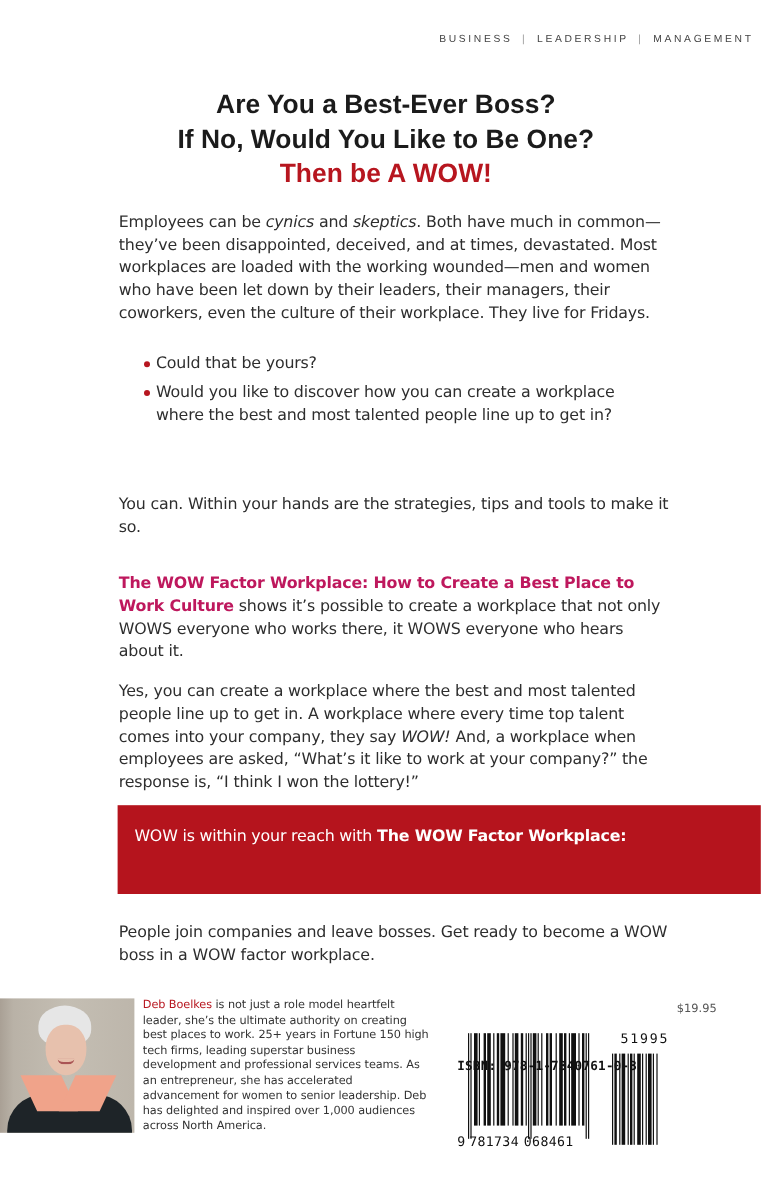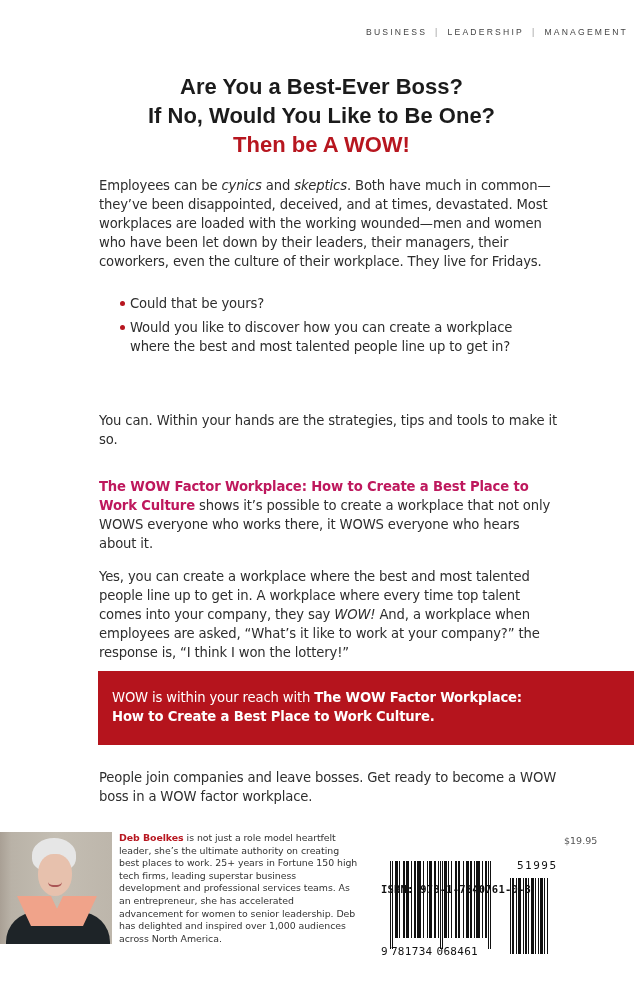--- a/index.html
+++ b/index.html
@@ -64,21 +64,21 @@
   .author-photo .collar-r { position: absolute; left: 56px; top: 64px; width: 34px; height: 30px;
     background: #f0a38a; transform: skewX(-25deg); }
   .author-photo .jacket { position: absolute; left: 6px; top: 80px; width: 104px; height: 40px;
     background: #1e2428; border-radius: 30px 30px 0 0; }
 
   .author-bio {
     position: absolute; left: 119px; top: 832px; width: 240px;
     font-size: 9.4px; line-height: 12.6px; color: #333; letter-spacing: -0.05px;
     font-family: "DejaVu Sans", sans-serif;
   }
-  .author-bio strong { color: #b7161f; font-weight: bold; }
+  .author-bio strong { color: #b7161f; font-weight: normal; }
 
   .price { position: absolute; top: 835px; left: 540px; font-size: 9.5px; color: #555; margin-left: 24px; }
 
   .barcode-wrap { position: absolute; left: 381px; top: 847px; width: 165px; height: 115px; }
   .isbn-text { position: absolute; left: 0; top: 0; font-family: "DejaVu Sans Mono", monospace;
     font-weight: bold; font-size: 10.5px; letter-spacing: 0.2px; color: #111; white-space: nowrap; margin-top: 36px; }
   .addon-digits { position: absolute; left: 136px; top: 12px; font-family: "DejaVu Sans Mono", monospace;
     font-size: 11px; letter-spacing: 1.5px; color: #111; }
   .bars-main { position: absolute; left: 9px; top: 14px; height: 88px; display: flex; align-items: flex-start; }
   .bars-addon { position: absolute; left: 129px; top: 31px; height: 76px; display: flex; }
@@ -111,21 +111,20 @@
 </ul>
 
 <p class="body-text p2">You can. Within your hands are the strategies, tips and tools to make it so.</p>
 
 <p class="body-text p3"><strong class="red">The WOW Factor Workplace: How to Create a Best Place to Work Culture</strong><span> shows it’s possible to create a workplace that not only WOWS everyone who works there, it WOWS everyone who hears about it.</span></p>
 
 <p class="body-text p4"><span>Yes, you can create a workplace where the best and most talented people line up to get in. A workplace where every time top talent comes into your company, they say </span><em>WOW!</em><span> And, a workplace when employees are asked, “What’s it like to work at your company?” the response is, “I think I won the lottery!”</span></p>
 
 <div class="red-banner">
   <div><span>WOW is within your reach with </span><strong>The WOW Factor Workplace:</strong></div>
-  <div><strong>How to Create a Best Place to Work Culture.</strong></div>
 </div>
 
 <p class="body-text p5">People join companies and leave bosses. Get ready to become a WOW boss in a WOW factor workplace.</p>
 
 <div class="author-photo">
   <div class="jacket"></div>
   <div class="collar-l"></div>
   <div class="collar-r"></div>
   <div class="hair"></div>
   <div class="face"></div>

